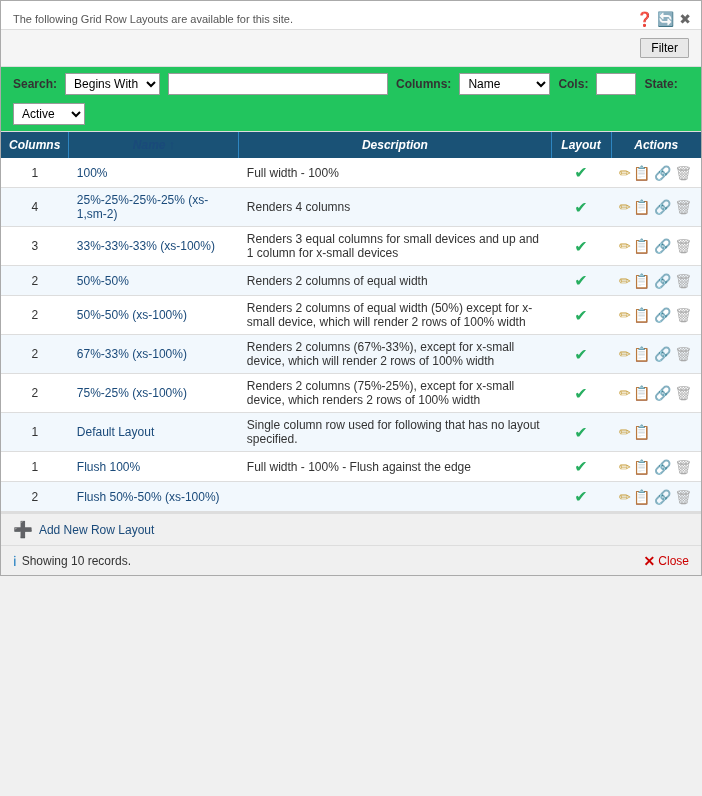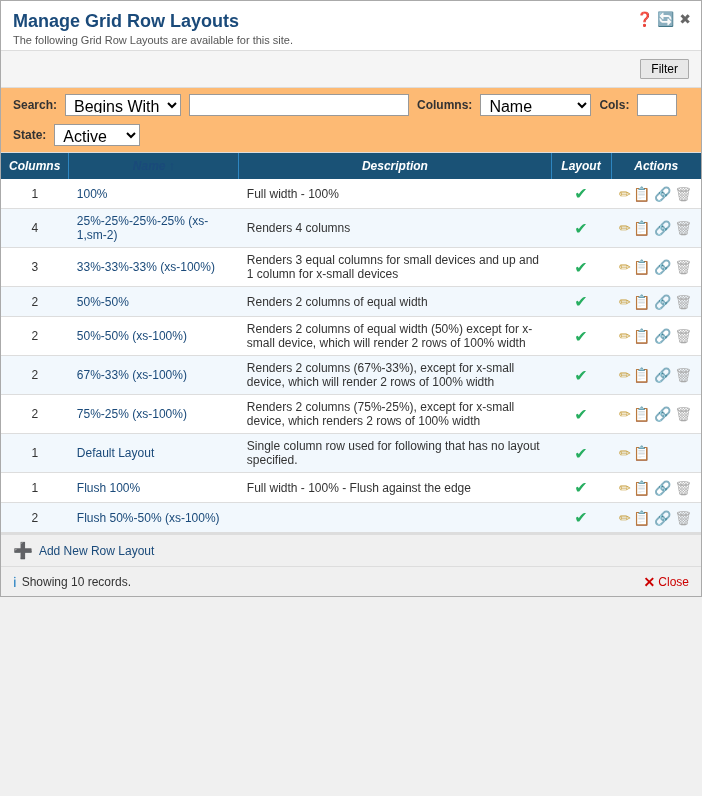--- a/index.html
+++ b/index.html
@@ -9,23 +9,23 @@
 
     .title-bar { background: #fff; padding: 10px 12px 4px; border-bottom: 1px solid #ddd; position: relative; }
     .title-bar h1 { font-size: 18px; font-weight: bold; color: #1a4a7a; }
     .title-bar p { font-size: 11px; color: #555; margin-top: 2px; }
     .title-icons { position: absolute; top: 10px; right: 10px; display: flex; gap: 4px; }
     .title-icons span { cursor: pointer; font-size: 14px; color: #666; }
 
     .filter-bar { background: #f5f5f5; padding: 8px 12px; border-bottom: 1px solid #ddd; display: flex; justify-content: flex-end; }
     .filter-btn { background: #e8e8e8; border: 1px solid #aaa; padding: 2px 10px; cursor: pointer; font-size: 12px; border-radius: 1px; }
 
-    .search-bar { background: #fdba74; padding: 6px 12px; border-bottom: 1px solid #ddd; display: flex; align-items: center; gap: 8px; flex-wrap: wrap; }
+    .search-bar { background: #22c55e; padding: 6px 12px; border-bottom: 1px solid #ddd; display: flex; align-items: center; gap: 8px; flex-wrap: wrap; }
     .search-bar label { font-size: 12px; font-weight: bold; }
-    .search-bar select { font-size: 16px; border: 1px solid #999; background: #fff; padding: 2px 4px; height: 22px; }
+    .search-bar select { font-size: 12px; border: 1px solid #999; background: #fff; padding: 2px 4px; height: 22px; }
     .search-bar input[type="text"] { font-size: 12px; border: 1px solid #999; padding: 2px 4px; height: 22px; width: 220px; }
     .cols-input { width: 40px !important; }
 
     .table-container { overflow: auto; }
     table { width: 100%; border-collapse: collapse; }
     thead tr { background: #1a5276; color: #fff; font-style: italic; }
     thead th { padding: 6px 8px; text-align: center; font-size: 12px; border-right: 1px solid #2e86c1; white-space: nowrap; }
     thead th:last-child { border-right: none; }
 
     tbody tr:nth-child(even) { background: #f2f8fd; }
@@ -56,21 +56,20 @@
     .info-icon { color: #1a7abf; font-size: 14px; }
     .close-link { color: #cc0000; text-decoration: none; font-size: 12px; display: flex; align-items: center; gap: 3px; cursor: pointer; }
     .close-x { color: #cc0000; font-size: 14px; font-weight: bold; }
   </style>
 </head>
 <body>
 
 <div class="window">
 
   <div class="title-bar">
-    <h1>Manage Grid Row Layouts</h1>
     <p>The following Grid Row Layouts are available for this site.</p>
     <div class="title-icons">
       <span title="Help">❓</span>
       <span title="Refresh">🔄</span>
       <span title="Close">✖</span>
     </div>
   </div>
 
   <div class="filter-bar">
     <button class="filter-btn">Filter</button>

